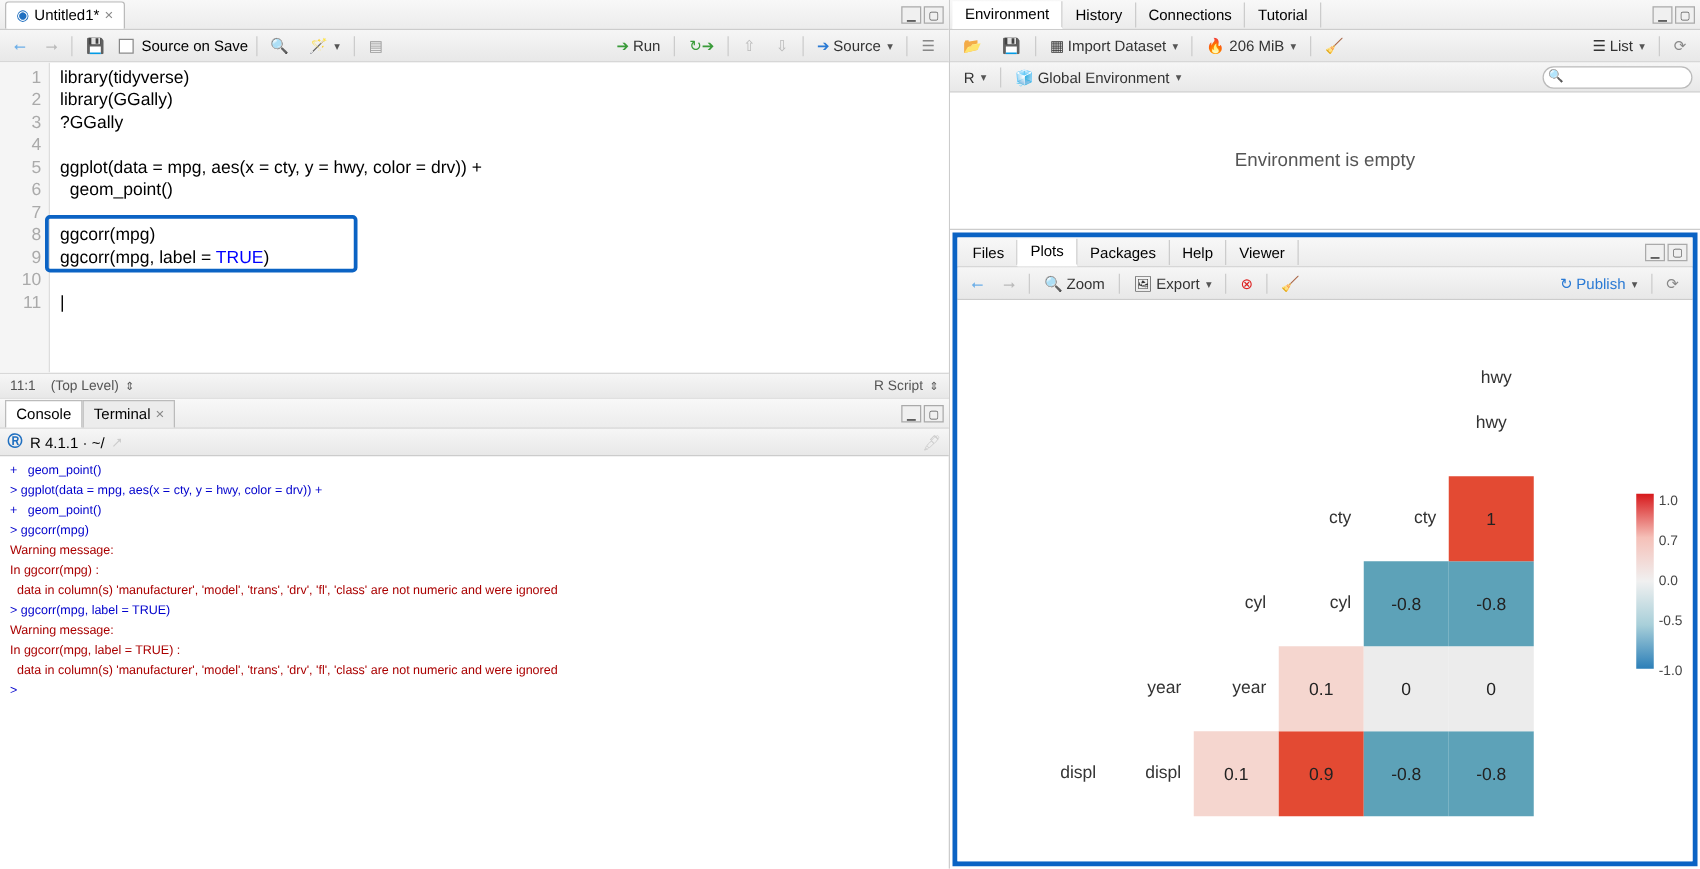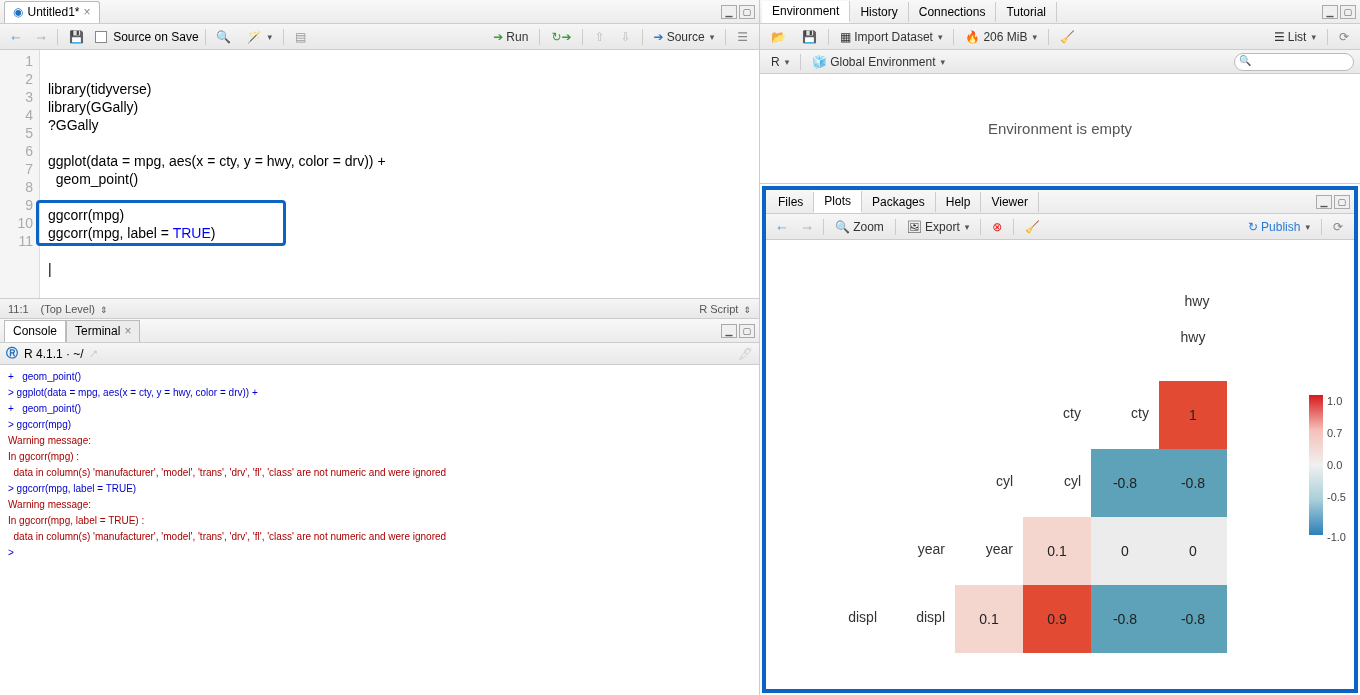--- a/index.html
+++ b/index.html
@@ -17,21 +17,21 @@
   .win-btn { width: 16px; height: 14px; border: 1px solid #aaa; background: #f0f0f0; display:flex; align-items:center; justify-content:center; font-size:9px; color:#555; }
 
   .toolbar { display: flex; align-items: center; height: 26px; background: linear-gradient(#f6f6f6,#e8e8e8); border-bottom: 1px solid #ccc; padding: 0 6px; gap: 6px; }
   .tbtn { display: flex; align-items: center; gap: 3px; padding: 2px 5px; border-radius: 3px; cursor: pointer; font-size: 12px; color: #333; }
   .tsep { width: 1px; height: 16px; background: #ccc; }
   .spacer { flex: 1; }
   .chk { width: 12px; height: 12px; border: 1px solid #888; background:#fff; }
 
   .editor { flex: 1; display: flex; font-family: "Consolas","Courier New",monospace; font-size: 14px; background: #fff; overflow: hidden; position: relative; }
   .gutter { width: 40px; background: #f5f5f5; border-right: 1px solid #ddd; color: #aaa; text-align: right; padding: 2px 6px 0 0; line-height: 18px; }
-  .code { flex: 1; padding: 2px 0 0 8px; line-height: 18px; white-space: pre; color: #000; position:relative;margin-top:28px; }
+  .code { flex: 1; padding: 2px 0 0 8px; line-height: 18px; white-space: pre; color: #000; position:relative; }
   .code .kw  { color: #0000ff; }
   .highlight-box { position: absolute; border: 3px solid #0b63c4; border-radius: 4px; pointer-events: none; }
 
   .statusbar { display: flex; align-items: center; height: 20px; background: linear-gradient(#f6f6f6,#e8e8e8); border-top: 1px solid #ccc; font-size: 11px; color: #555; padding: 0 8px; gap: 12px; }
   .statusbar .right { margin-left: auto; display:flex; align-items:center; gap:4px; }
 
   
   .console-pane { height: 376px; display: flex; flex-direction: column; }
   .console-body { flex: 1; font-family: "Consolas","Courier New",monospace; font-size: 10px; line-height: 16px; padding: 4px 4px 4px 8px; overflow-y: scroll; white-space: pre-wrap; word-break: break-all; }
   .console-body .cmd { color: #0000cc; }

